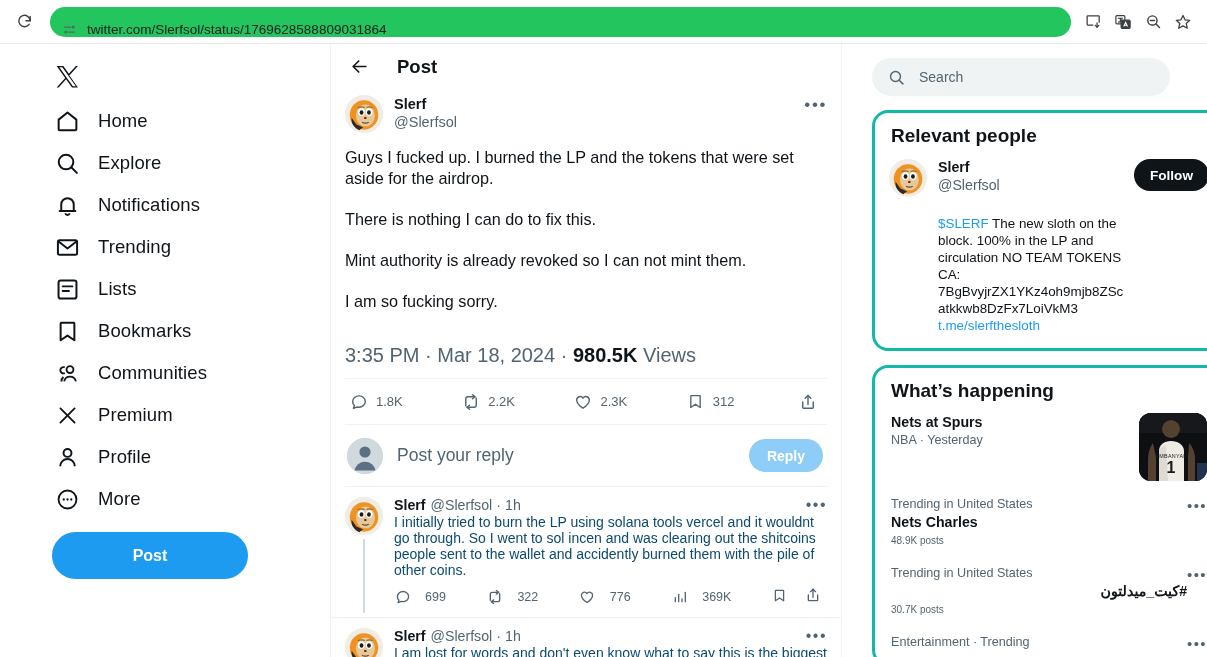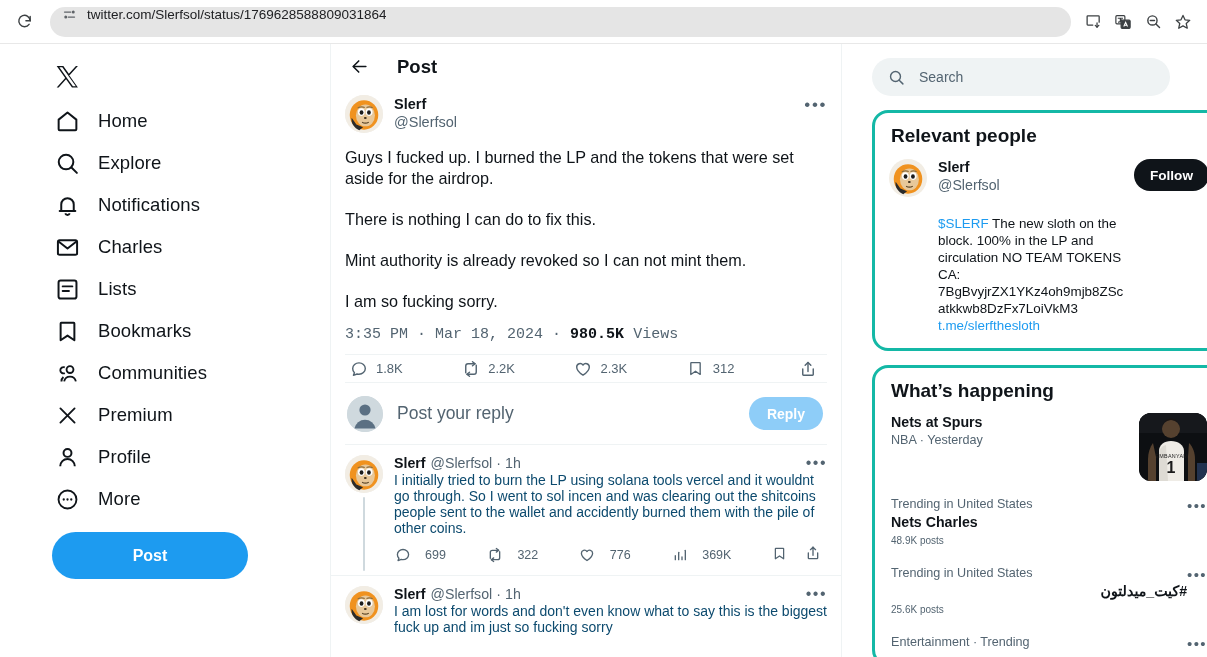--- a/index.html
+++ b/index.html
@@ -21,23 +21,23 @@
   .chrome-icon-btn {
     width: 28px; height: 28px;
     display: flex; align-items: center; justify-content: center;
     border-radius: 50%;
     flex: 0 0 auto;
     color: #3c4043;
   }
   #url-bar {
     flex: 1 1 auto;
     height: 30px;
-    background: #e5e5e5;
+    background: #22c55e;
     border-radius: 16px;
-    display: flex; align-items: flex-start;
+    display: flex; align-items: flex-end;
     margin: 0 8px 0 12px;
     padding: 0 12px;
     max-width: 1040px;
   }
   #url-text {
     font-size: 13.5px; color: #202124;
     margin-left: 10px;
     white-space: nowrap; overflow: hidden;
     font-family: "Liberation Sans", sans-serif;
   }
@@ -108,32 +108,32 @@
   .author-names { margin-left: 11px; display: flex; flex-direction: column; justify-content: center; flex: 1 1 auto; padding-top: 1px; }
   .display-name { font-size: 14.5px; font-weight: bold; color: #0f1419; line-height: 17px; }
   .handle { font-size: 14.5px; color: #536471; line-height: 19px; }
   .more-dots { color: #536471; font-size: 17px; letter-spacing: 1.6px; line-height: 10px; padding-top: 5px; }
 
   .post-body { padding-top: 14px; }
   .post-para {
     font-size: 16.2px; line-height: 21px; color: #0f1419;
     margin-bottom: 20px;
   }
-  .post-para:last-child { margin-bottom: 0; }
+  .post-para:last-child { margin-bottom: 18px; }
   .post-meta {
-    font-size: 15px; color: #536471;
-    padding-top: 14px; padding-bottom: 11px; font-family: Liberation Mono, monospace;
+    font-size: 20px; color: #536471;
+    padding-top: 14px; padding-bottom: 11px;
   }
   .post-meta b { color: #0f1419; font-weight: bold; }
 
   .action-bar {
     display: flex; align-items: center;
     border-top: 1px solid #eff3f4;
     border-bottom: 1px solid #eff3f4;
-    height: 29px;
+    height: 47px;
     padding: 0 2px 0 4px;
     justify-content: space-between;
   }
   .action {
     display: flex; align-items: center; gap: 8px;
     color: #536471; font-size: 13px;
     flex: 0 0 auto;
     min-width: 62px;
   }
   .action .ico { width: 19px; height: 19px; display: flex; align-items: center; justify-content: center; }
@@ -333,21 +333,21 @@
       <span class="nav-label">Notifications</span>
     </div>
 
     <div class="nav-item">
       <span class="nav-ico">
         <svg width="25" height="25" viewBox="0 0 24 24" fill="none" stroke="#0f1419" stroke-width="1.9" stroke-linejoin="round">
           <rect x="2.8" y="5" width="18.4" height="14" rx="1.6"></rect>
             <polyline points="3.4,6.2 12,13 20.6,6.2"></polyline>
         </svg>
       </span>
-      <span class="nav-label">Charles</span>
+      <span class="nav-label">Trending</span>
     </div>
 
     <div class="nav-item">
       <span class="nav-ico">
         <svg width="25" height="25" viewBox="0 0 24 24" fill="none" stroke="#0f1419" stroke-width="1.9" stroke-linejoin="round">
           <rect x="3.4" y="3.4" width="17.2" height="17.2" rx="2"></rect>
           <line x1="7.4" y1="9" x2="16.6" y2="9" stroke-linecap="round"></line>
           <line x1="7.4" y1="13.4" x2="13.4" y2="13.4" stroke-linecap="round"></line>
         </svg>
       </span>
@@ -712,21 +712,21 @@
           <div class="trend-name">Nets Charles</div>
           <div class="trend-count">48.9K posts</div>
         </div>
         <span class="trend-dots">•••</span>
       </div>
 
       <div class="trend-row">
         <div class="trend-main">
           <div class="trend-cat">Trending in United States</div>
           <div class="trend-name trend-rtl">#كيت_ميدلتون</div>
-          <div class="trend-count">25.6K posts</div>
+          <div class="trend-count">30.7K posts</div>
         </div>
         <span class="trend-dots">•••</span>
       </div>
 
       <div class="trend-row">
         <div class="trend-main">
           <div class="trend-cat">Entertainment · Trending</div>
 
         </div>
         <span class="trend-dots">•••</span>

